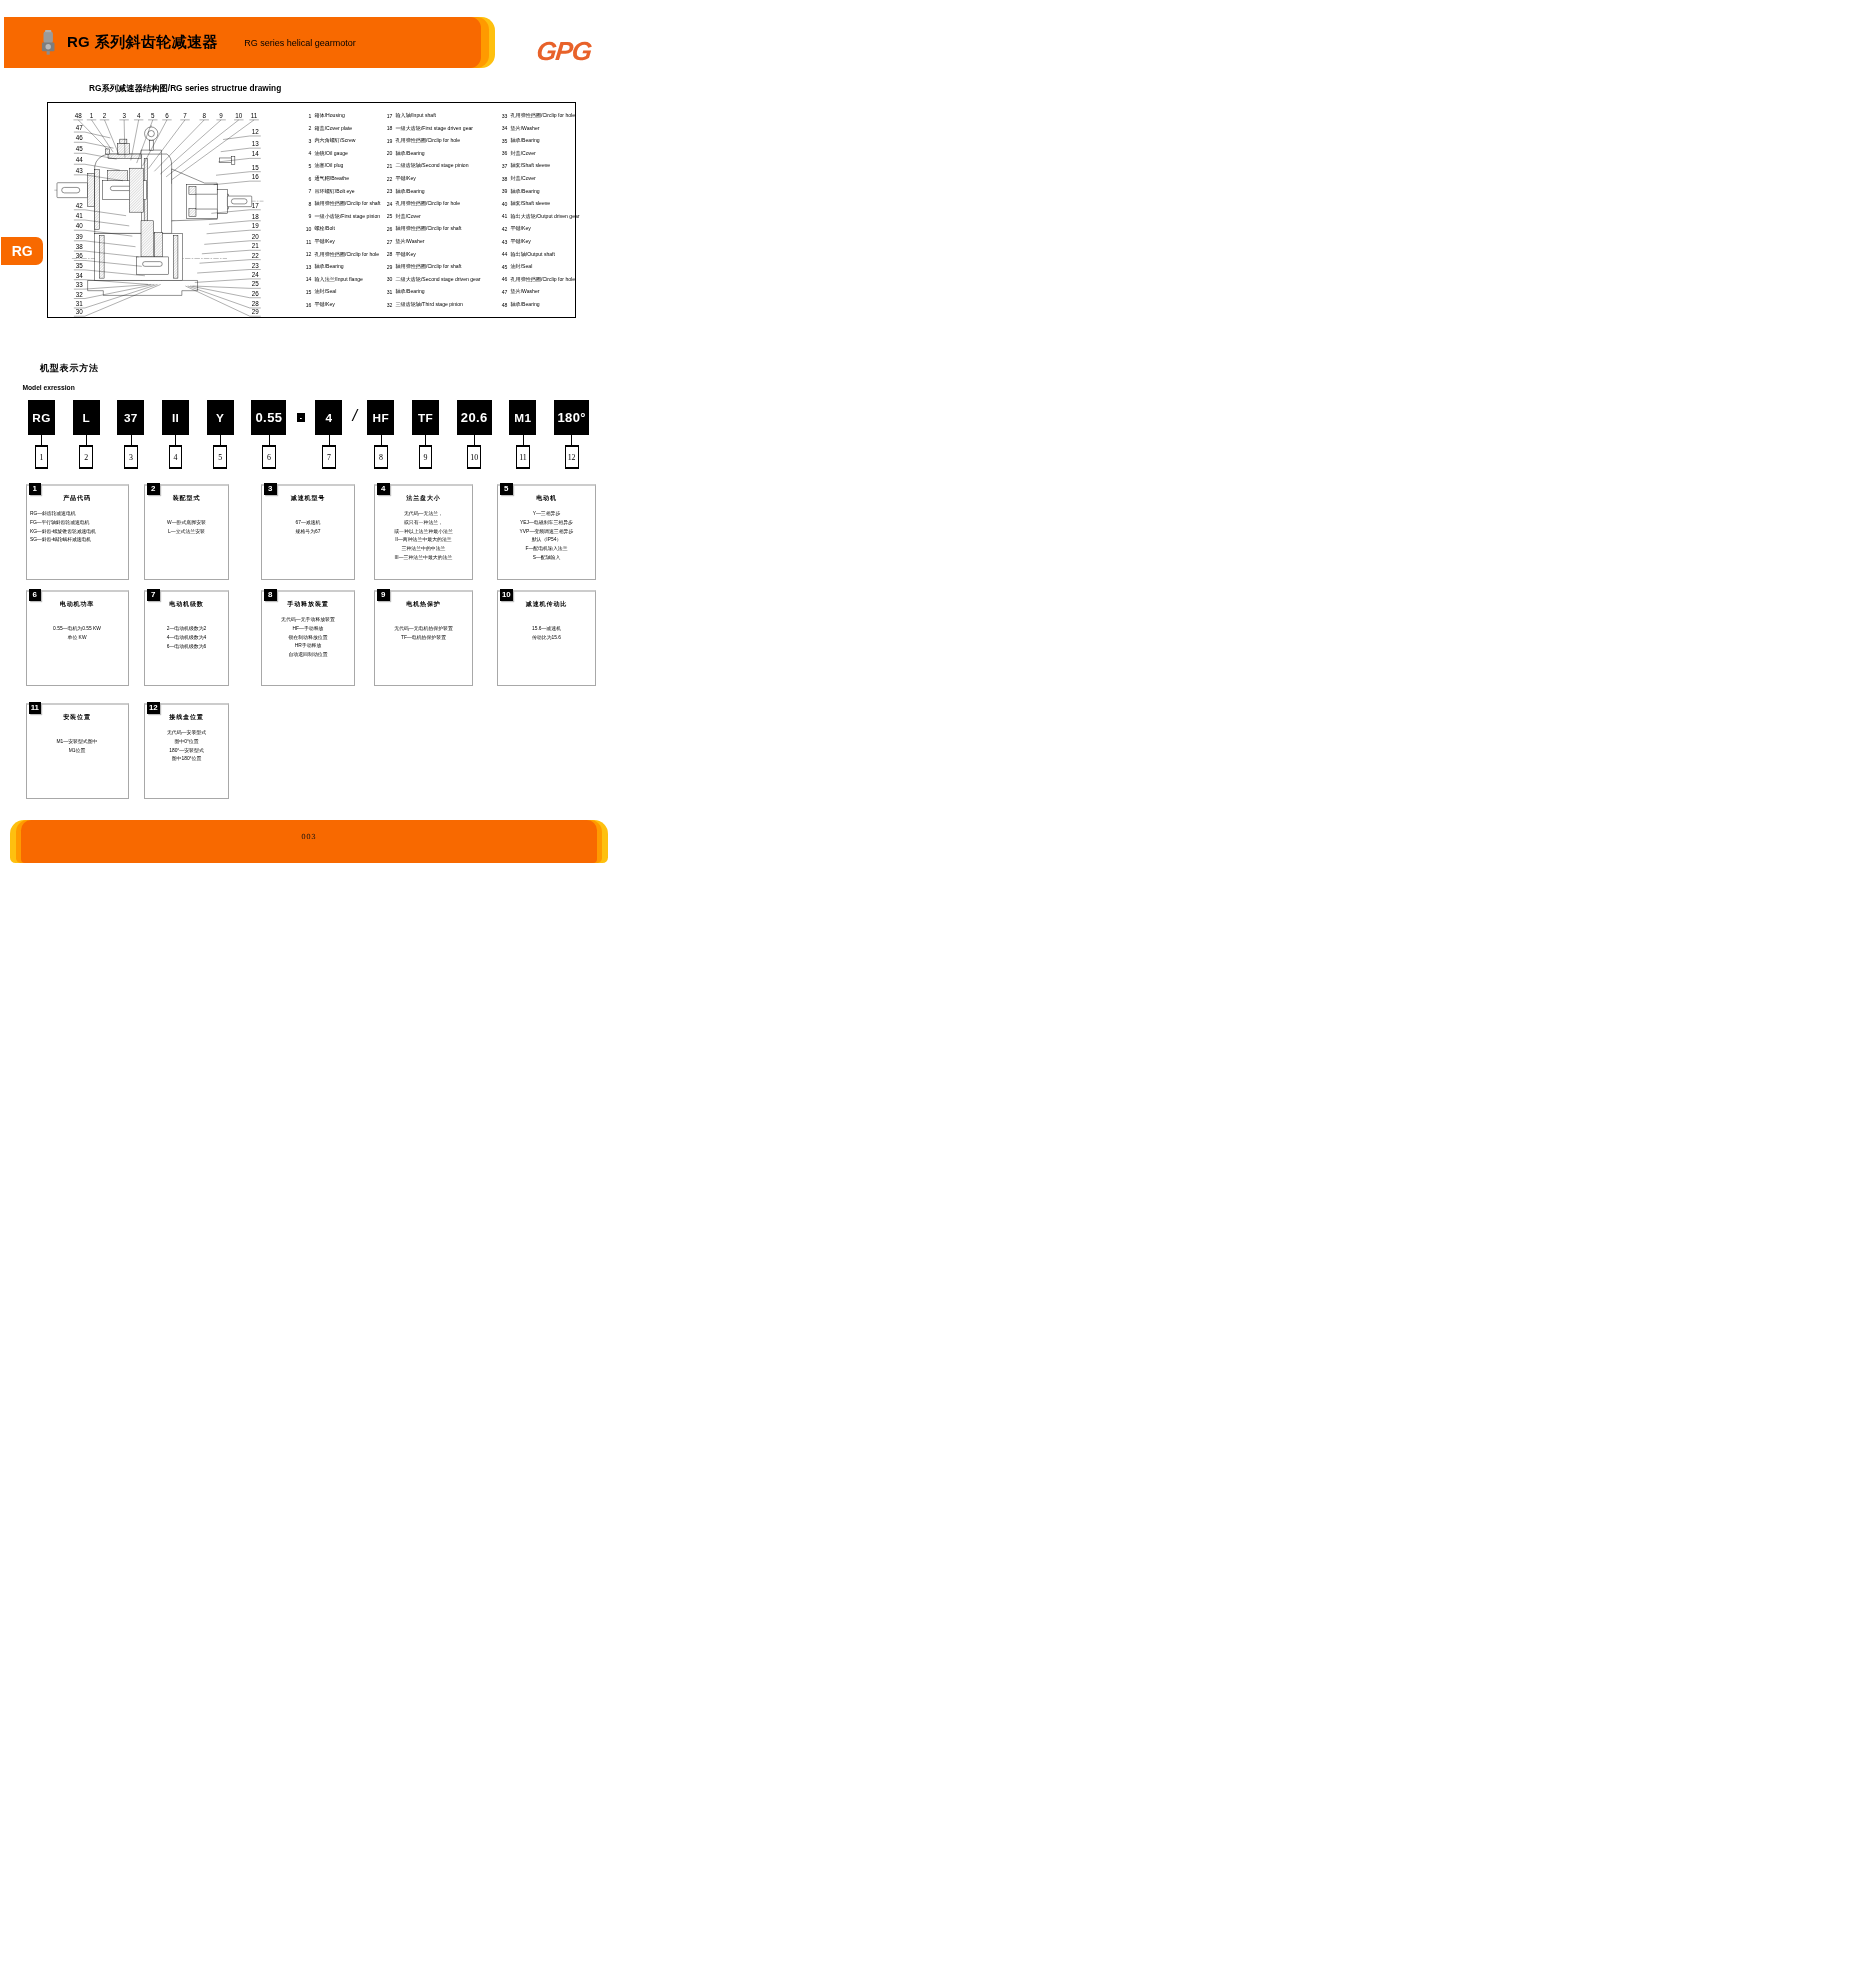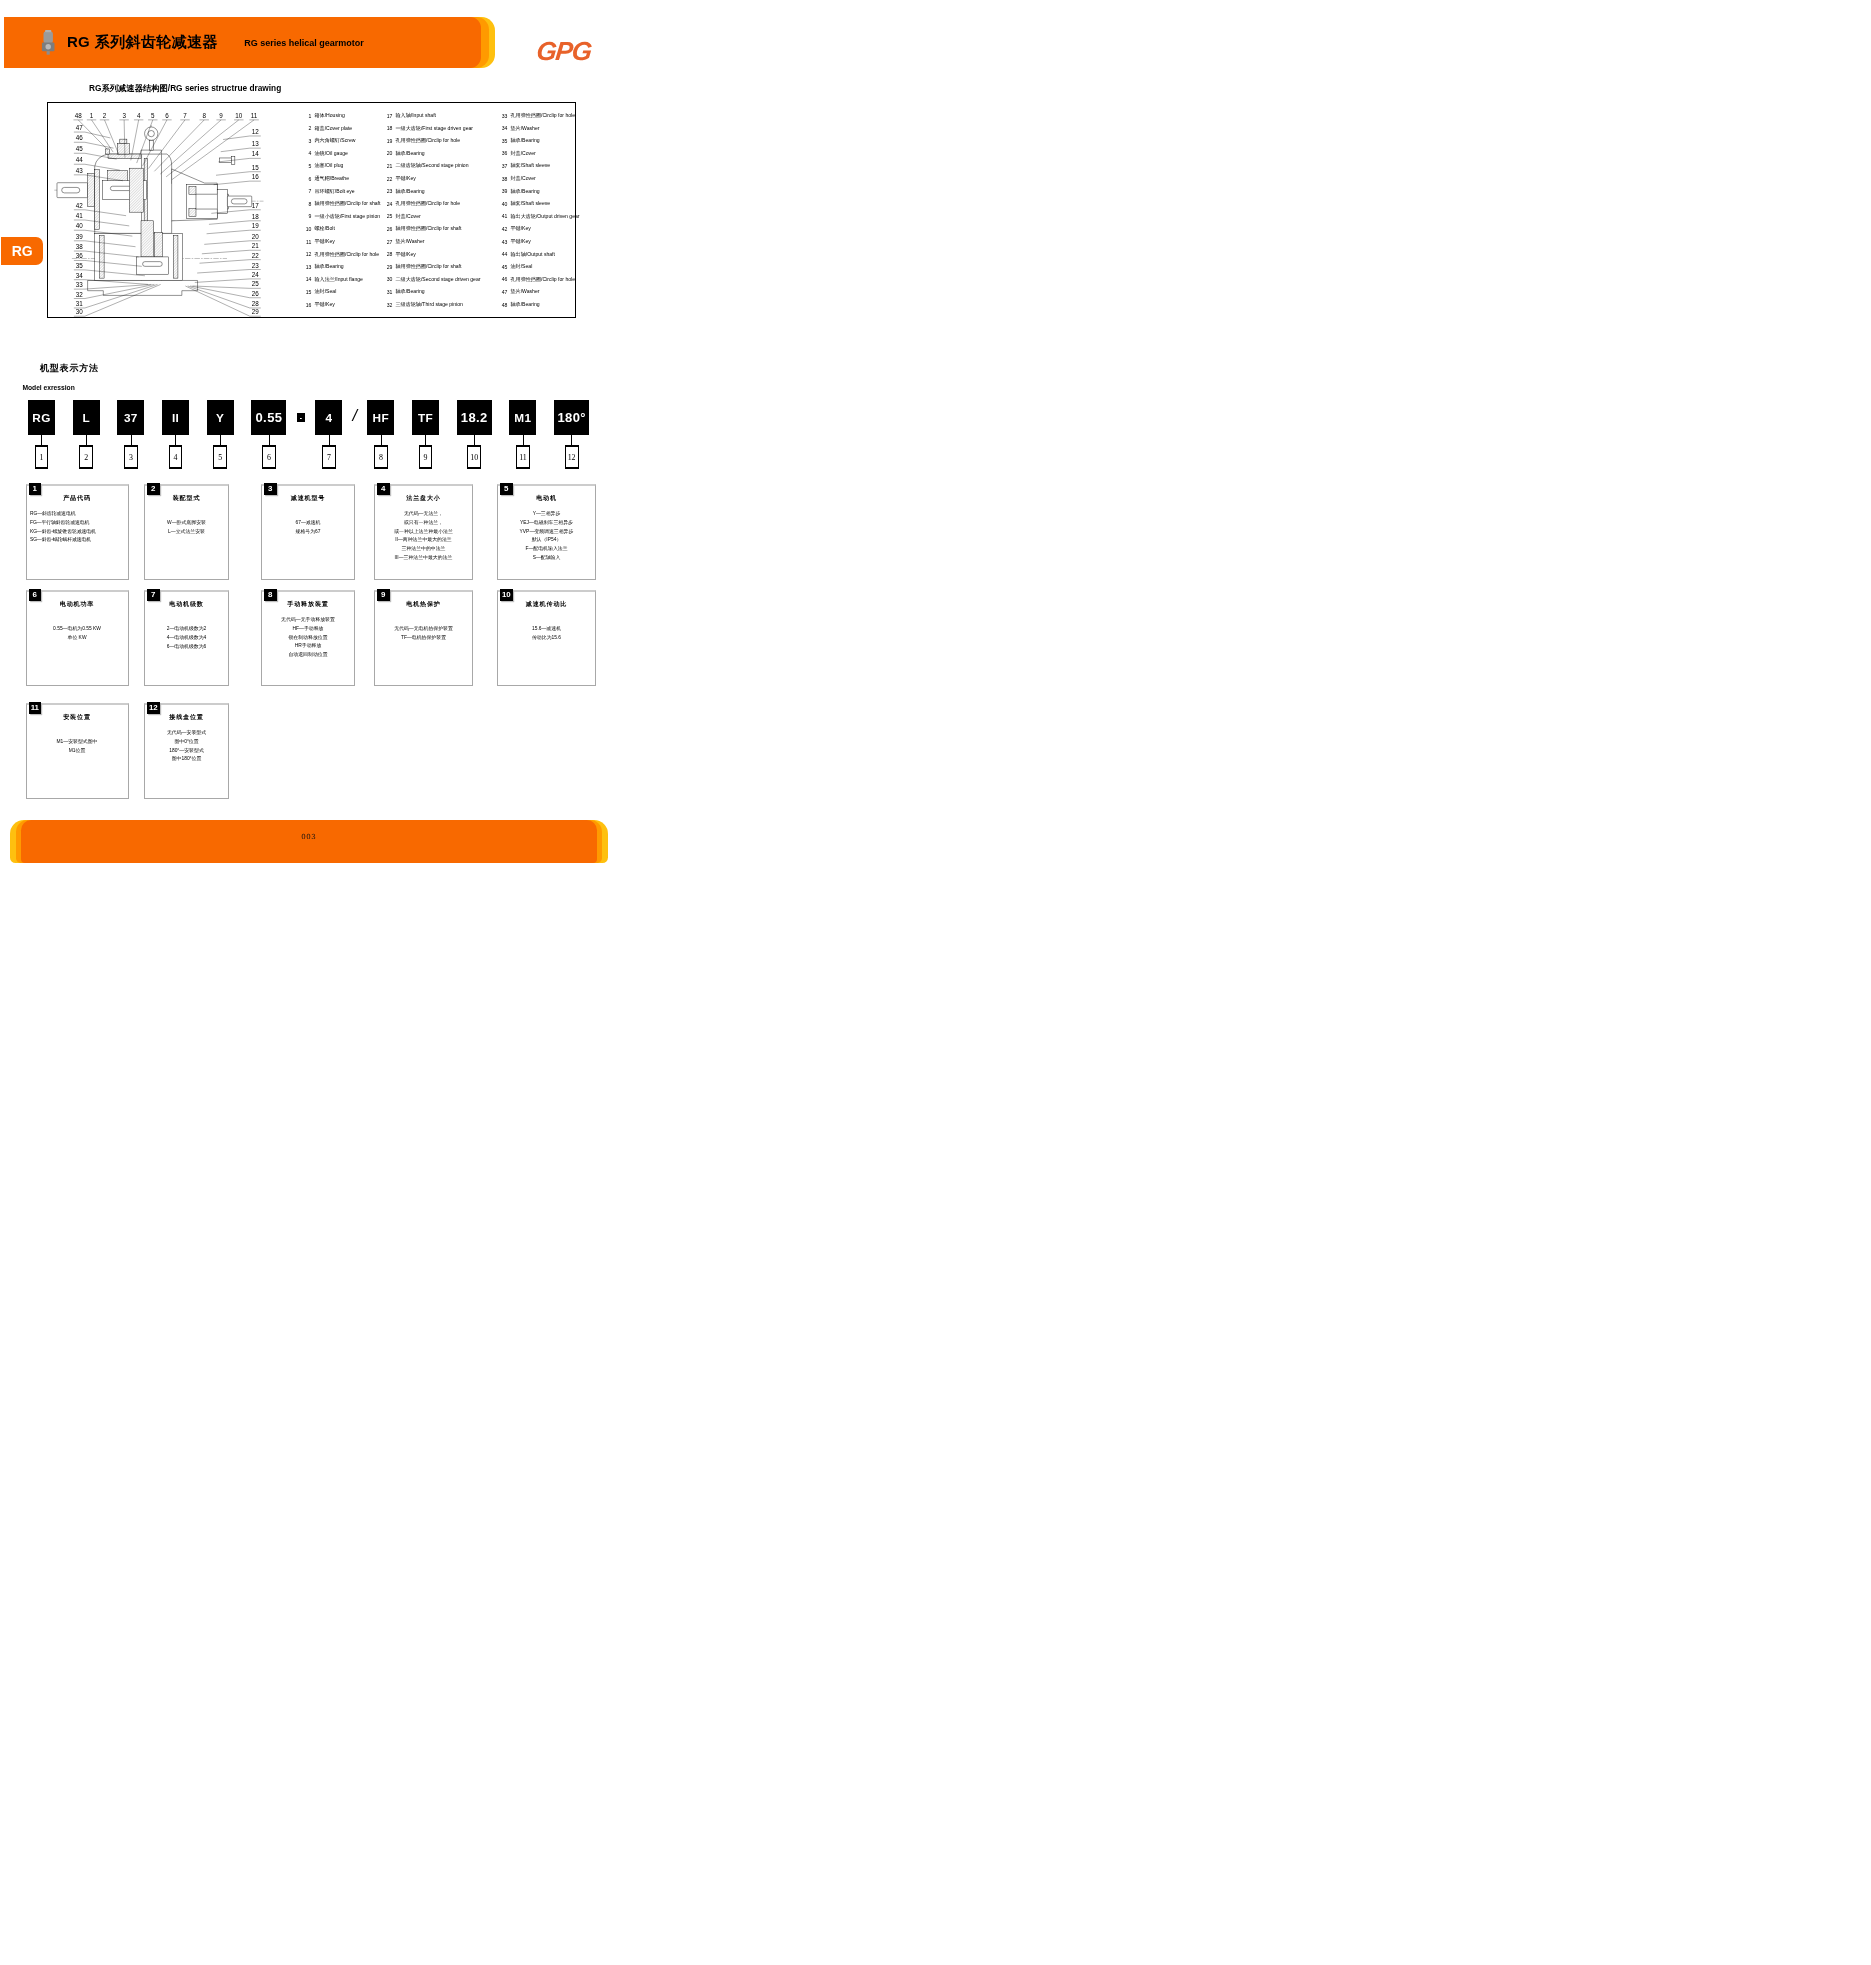--- a/index.html
+++ b/index.html
@@ -6,21 +6,21 @@
   .page{position:relative;width:617px;height:874px;background:#fff;overflow:hidden;
         font-family:"Liberation Sans","DejaVu Sans",sans-serif;color:#000;}
 
   
   .banner{position:absolute;left:3.9px;top:17px;width:491px;height:51px;}
   .banner .lay3{position:absolute;top:0;left:0;height:100%;width:100%;background:#FEC00F;border-radius:0 13.4px 13.4px 0;}
   .banner .lay2{position:absolute;top:0;left:0;height:100%;width:calc(100% - 6.3px);background:#FF9A00;border-radius:0 12.6px 12.6px 0;}
   .banner .lay1{position:absolute;top:0;left:0;height:100%;width:calc(100% - 13.4px);background:#F86900;border-radius:0 11px 11px 0;}
   .banner-content{position:absolute;left:34px;top:0;height:100%;display:flex;align-items:center;}
   .title-zh{font-size:15px;font-weight:bold;letter-spacing:0.4px;margin-left:8.6px;}
-  .title-en{font-size:9px;font-weight:bold;margin-left:6.3px;padding-left:20px;}
+  .title-en{font-size:9px;font-weight:normal;margin-left:6.3px;padding-left:20px;}
   .logo{position:absolute;right:14px;top:35px;width:67px;height:38px;}
 
   
   .sec-title{position:absolute;left:49px;top:83px;font-size:8.3px;font-weight:bold;padding-left:40px;}
   .draw-box{position:absolute;left:47px;top:102px;width:527px;height:214px;border:0.6px solid #000;background:#fff;}
   .draw-box svg{position:absolute;left:0;top:0;}
   .parts{position:absolute;left:254px;top:6.3px;display:flex;}
   .pcol{display:flex;flex-direction:column;}
   .pcol:nth-child(1){width:81px;}
   .pcol:nth-child(2){width:115px;}
@@ -541,21 +541,21 @@
         <div class="blk">HF</div>
         <div class="conn"></div>
         <div class="numbox">8</div>
       </div>
       <div class="unit" style="margin-right: 17.7px;">
         <div class="blk">TF</div>
         <div class="conn"></div>
         <div class="numbox">9</div>
       </div>
       <div class="unit" style="margin-right: 17.7px;">
-        <div class="blk wide">18.2</div>
+        <div class="blk wide">20.6</div>
         <div class="conn"></div>
         <div class="numbox">10</div>
       </div>
       <div class="unit" style="margin-right: 17.7px;">
         <div class="blk">M1</div>
         <div class="conn"></div>
         <div class="numbox">11</div>
       </div>
       <div class="unit">
         <div class="blk wide">180°</div>

